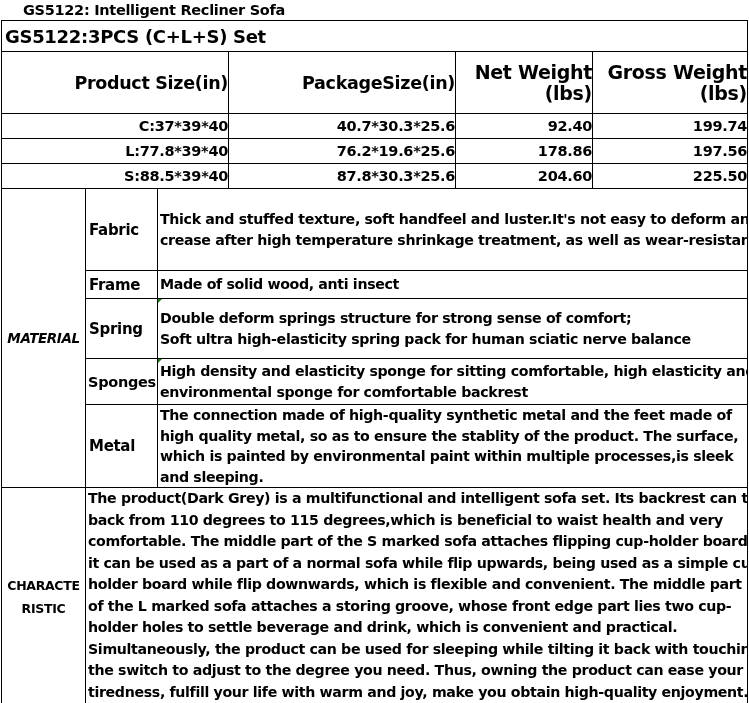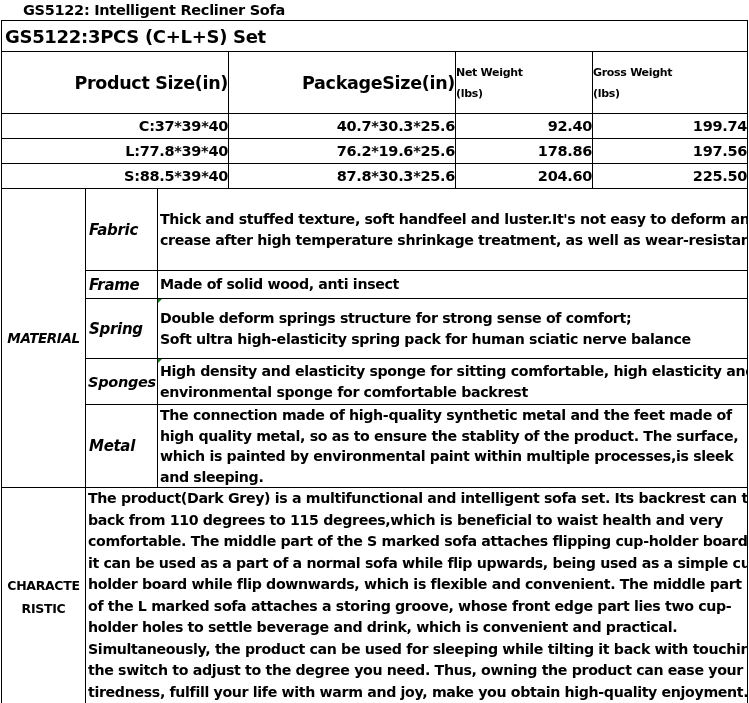--- a/index.html
+++ b/index.html
@@ -3,24 +3,24 @@
 <meta charset="utf-8">
 <style>
   html, body { margin:0; padding:0; background:#ffffff; }
   body { width:749px; height:703px; position:relative; overflow:hidden;
          font-family:"DejaVu Sans", sans-serif; color:#000; font-weight:bold; }
   .caption { position:absolute; left:3px; top:1px; font-size:14.5px; line-height:18px; letter-spacing:-0.3px;margin-left:20px; }
   table { position:absolute; left:1px; top:20px; border-collapse:collapse; table-layout:fixed; width:746px; }
   td { border:1.2px solid #000; padding:0; vertical-align:middle; overflow:hidden; }
   .title { height:30px; font-size:18px; padding-left:3px; letter-spacing:-0.3px; }
   .hbig { height:61px; text-align:right; font-size:17.5px; letter-spacing:-0.3px; }
-  .hsmall { text-align:left; font-size:11px; line-height:21px; letter-spacing:-0.3px; }
+  .hsmall { text-align:right; font-size:19px; line-height:21px; letter-spacing:-0.3px; }
   .drow { height:24px; text-align:right; font-size:14.5px; letter-spacing:-0.3px; }
   .matlabel { text-align:center; font-size:13.5px; letter-spacing:-0.4px;font-style:italic; }
-  .sublabel { font-size:15px; padding-left:3px; letter-spacing:-0.3px;font-style:italic; }
+  .sublabel { font-size:15px; padding-left:3px; letter-spacing:-0.3px; }
   .desc { font-size:14.2px; line-height:20.5px; padding-left:2px; letter-spacing:-0.35px; }
   .charlabel { text-align:center; font-size:12.5px; line-height:23px; letter-spacing:-0.3px; }
   .chartext { font-size:14.2px; line-height:21.5px; padding-left:2px; letter-spacing:-0.35px; vertical-align:top; padding-top:0; }
   .mark { position:relative; }
   .mark::before { content:""; position:absolute; left:0; top:0; width:0; height:0;
                   border-top:4px solid #1a7f1a; border-right:4px solid transparent; }
   .line { display:block; white-space:nowrap; }
 </style>
 </head>
 <body>

